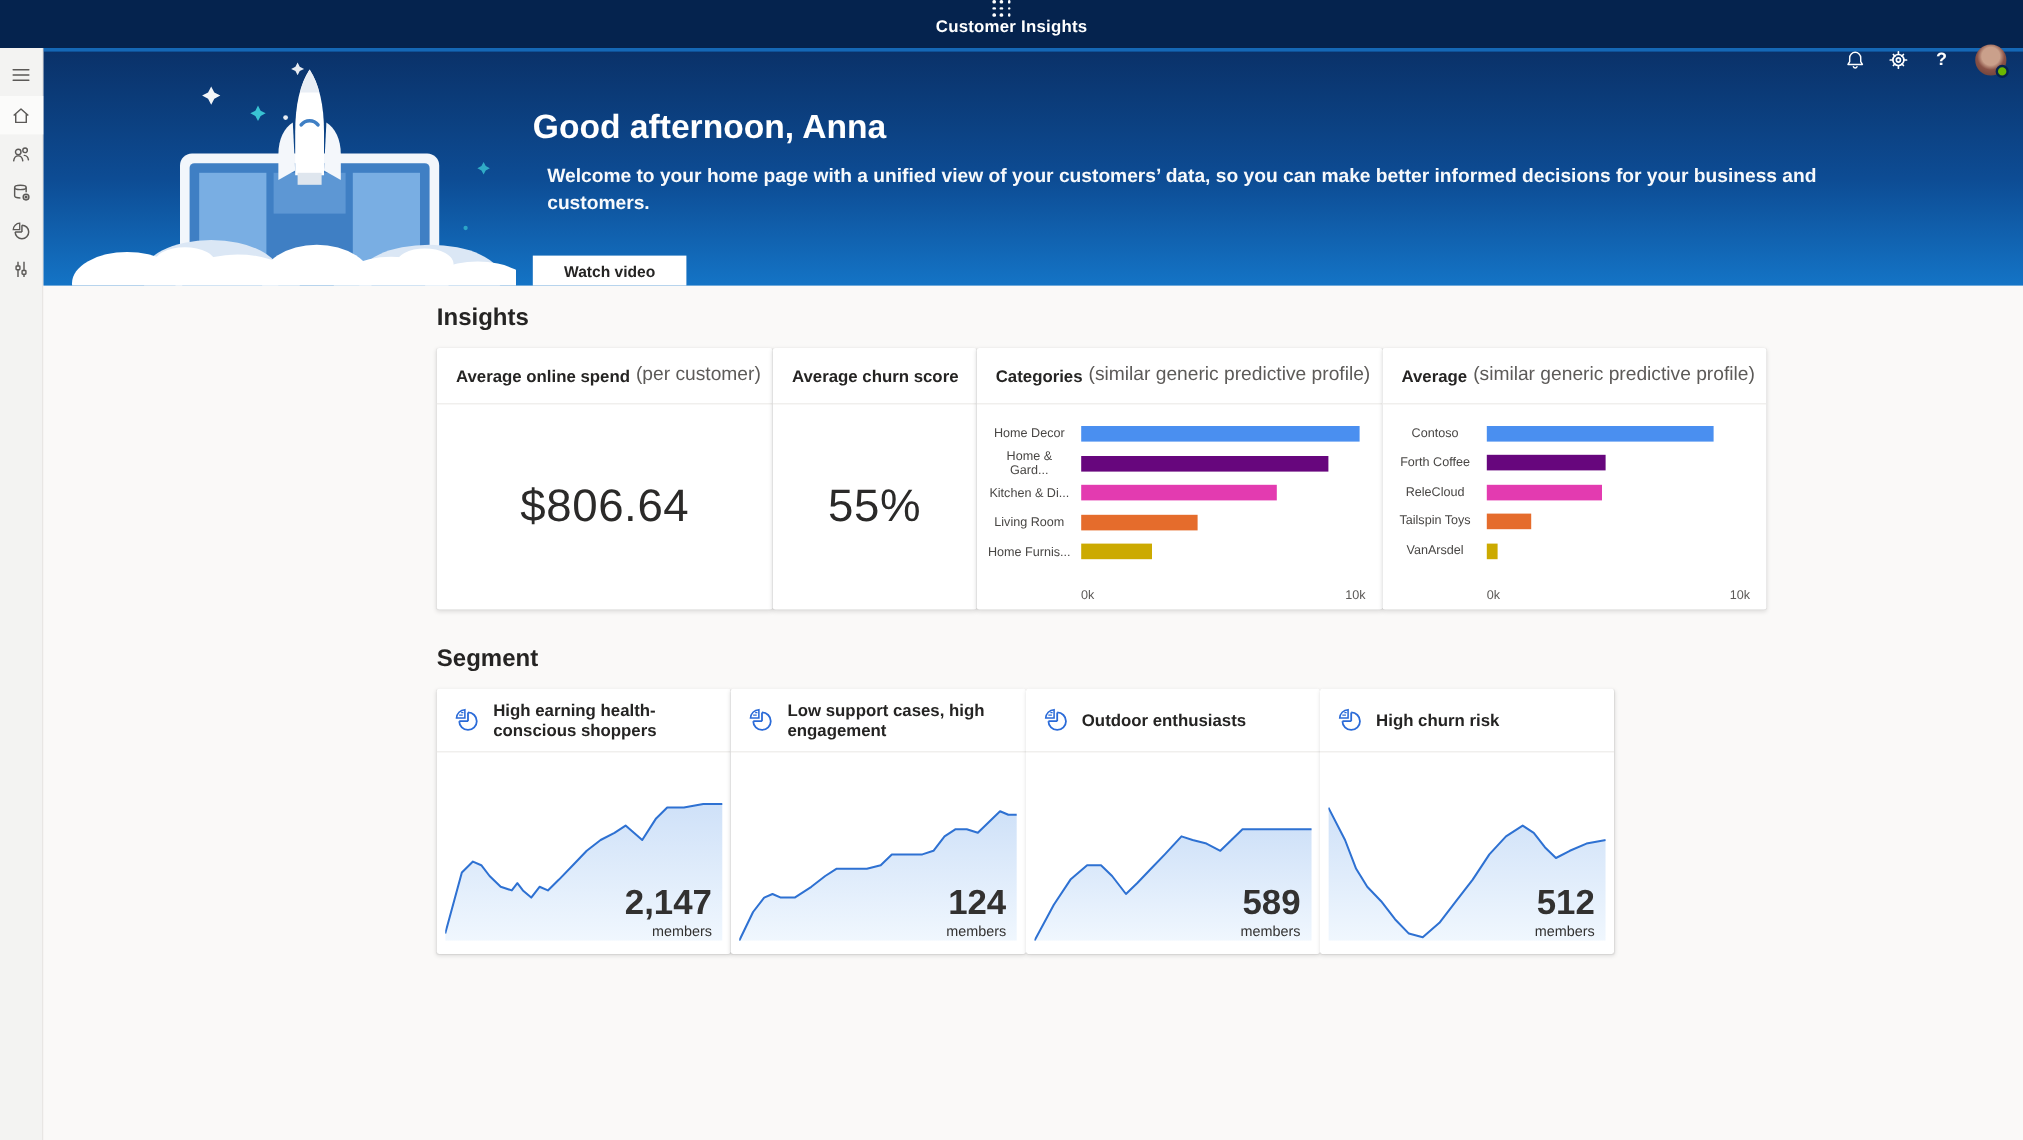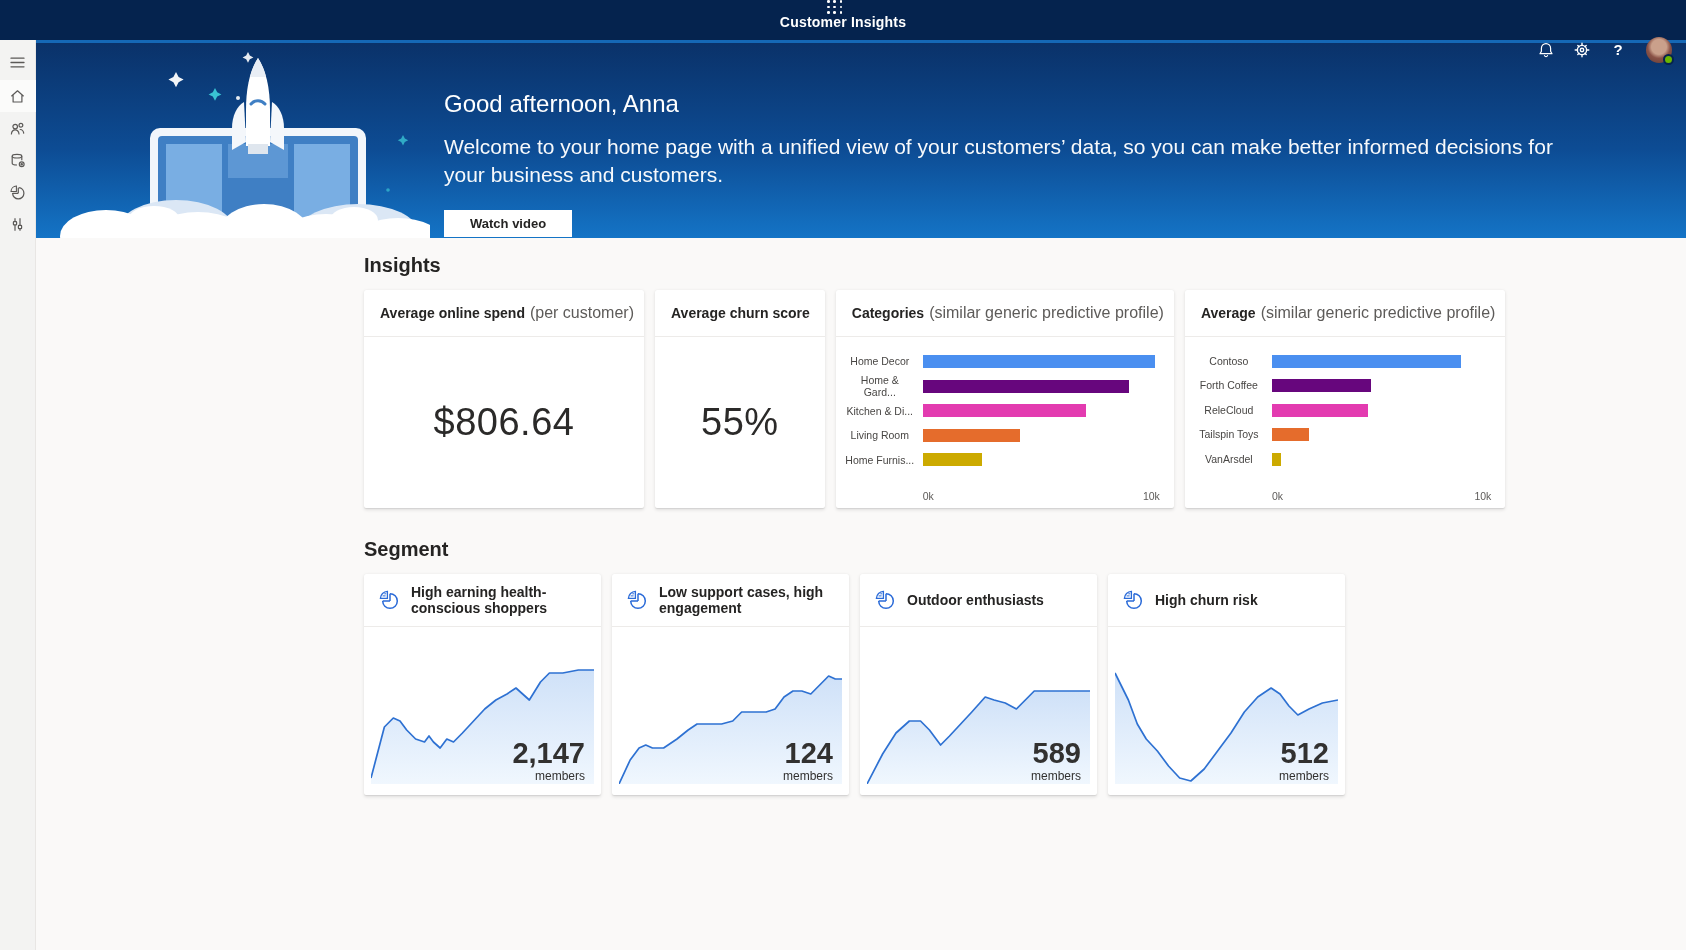--- a/index.html
+++ b/index.html
@@ -27,32 +27,32 @@
     display:flex;flex-direction:column;align-items:center;padding-top:6px;box-sizing:border-box;z-index:20;}
   .rail-item{width:36px;height:32px;display:flex;align-items:center;justify-content:center;cursor:pointer;}
   .rail-item:first-child{margin-bottom:2px;}
   .rail-item.selected{background:#fbfbfa;}
   .rail-item svg{display:block;}
   
   .hero{position:absolute;top:40px;left:36px;right:0;height:198px;overflow:hidden;
     background:linear-gradient(180deg,#0a3168 0%,#0d4c94 55%,#1474c6 100%);}
   .hero::before{content:"";position:absolute;top:0;left:0;right:0;height:3px;background:#1568b6;}
   .hero-copy{position:absolute;left:408px;top:50px;color:#fff;max-width:1110px;}
-  .hero-title{font-size:24px;font-weight:400;margin:0 0 15px 0;line-height:1.15;}
-  .hero-msg{font-size:21px;font-weight:400;margin:0;line-height:1.35;opacity:.97;}
+  .hero-title{font-size:28px;font-weight:700;margin:0 0 15px 0;line-height:1.15;}
+  .hero-msg{font-size:16px;font-weight:700;margin:12px;line-height:1.35;opacity:.97;}
   .watch-btn{margin-top:21px;background:#fff;color:#252423;border:none;padding:6px 26px;
     font-size:13px;font-weight:600;font-family:inherit;cursor:pointer;}
   .illustration{position:absolute;left:22px;bottom:-2px;}
   
   .main{position:absolute;top:238px;left:36px;right:0;bottom:0;}
   .inner{margin-left:328px;width:981px;}
   .section-title{font-size:20px;font-weight:600;color:#252423;}
   .section-title.first{margin:16px 0 13px 0;}
   .section-title.second{margin:30px 0 13px 0;}
-  .grid{display:grid;grid-template-columns:repeat(4,1fr);gap:11px;}
+  .grid{display:grid;grid-template-columns:repeat(4,1fr);}
   .card{background:#fff;border-radius:2px;cursor:pointer;
     box-shadow:0 1.6px 3.6px rgba(0,0,0,.11),0 .3px .9px rgba(0,0,0,.07);}
   .card.insight{height:218px;display:flex;flex-direction:column;box-sizing:border-box;}
   .card-head{height:47px;flex:none;display:flex;align-items:center;padding:0 10px 0 16px;
     border-bottom:1px solid #edebe9;box-sizing:border-box;white-space:nowrap;overflow:hidden;}
   .ct{font-size:14px;font-weight:600;color:#252423;}
   .cs{font-size:16px;font-weight:400;color:#5d5b59;margin-left:5px;}
   .stat-body{flex:1;display:flex;align-items:center;justify-content:center;}
   .stat-value{font-size:38px;font-weight:400;color:#2b2a29;letter-spacing:.5px;}
   

